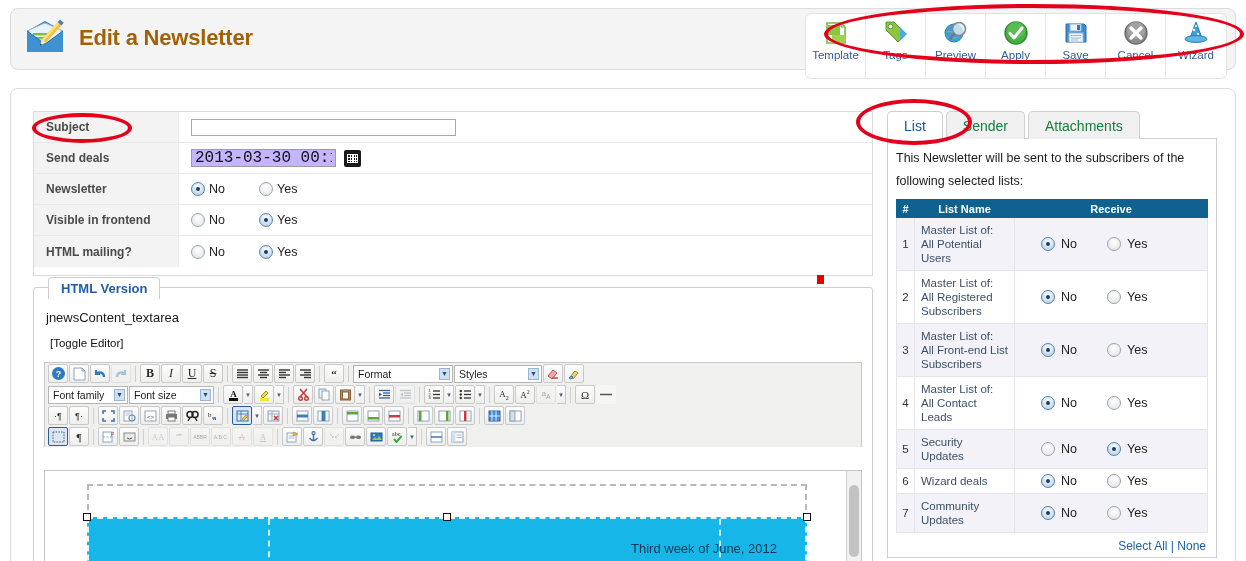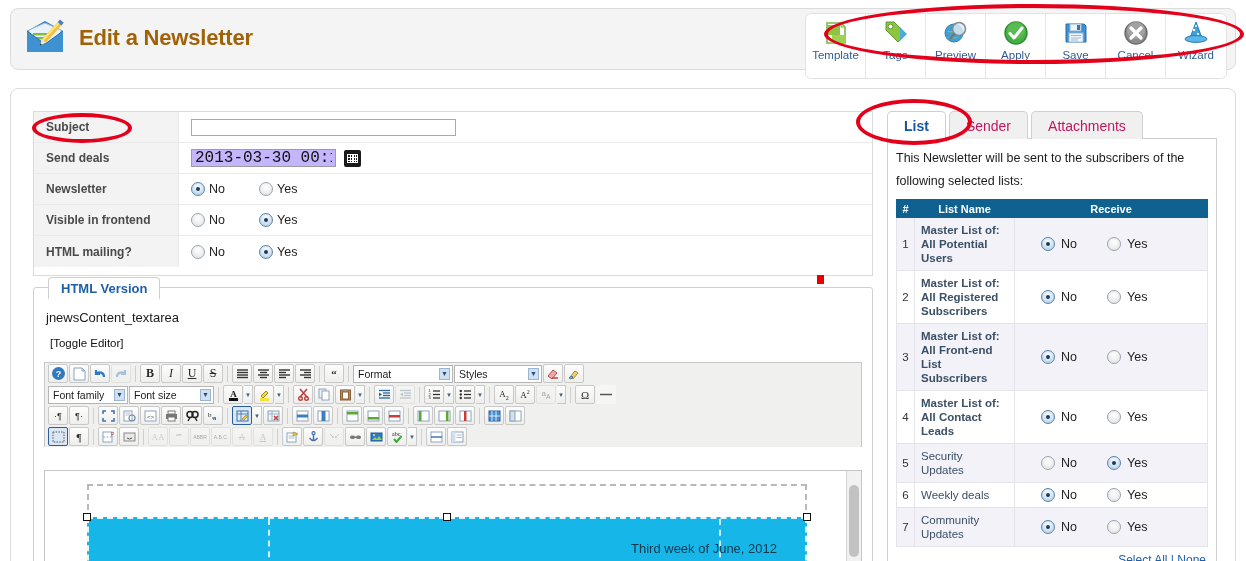--- a/index.html
+++ b/index.html
@@ -169,39 +169,39 @@
   .handle {
     position:absolute; width:8px; height:8px; background:#fff; border:1px solid #111; z-index:5;
   }
 
   
   .right-panel { position:absolute; left:876px; top:22px; width:330px; }
   .tabs { display:flex; align-items:flex-end; height:28px; gap:3px; position:relative; z-index:2; }
   .tab {
     height:28px; padding:0 16px; display:flex; align-items:center;
     border:1px solid #cfcfcf; border-bottom:none; border-radius:5px 5px 0 0;
-    font-size:14px; background:#f0f0f0; color:#be185d; cursor:pointer;
-  }
-  .tab.active { background:#fff; color:#14569e; font-weight:bold; }
+    font-size:14px; background:#f0f0f0; color:#15803d; cursor:pointer;
+  }
+  .tab.active { background:#fff; color:#14569e; font-weight:normal; }
   .tab-body {
     border:1px solid #cfcfcf; background:#fff; margin-top:-1px;
     padding:8px 8px 4px 8px; width:330px; min-height:420px; position:relative;
   }
   .list-intro { font-size:12.5px; color:#1a1a1a; line-height:23px; margin-bottom:6px; }
   table.list-table { width:100%; border-collapse:collapse; }
   table.list-table th {
     background:#0f628f; color:#fff; font-size:11px; font-weight:bold;
     height:18px; border:1px solid #0f628f; text-align:center;
   }
   table.list-table th.num { width:18px; }
   table.list-table th.name { width:100px; }
   table.list-table td { border:1px solid #e4e4ea; font-size:11.5px; vertical-align:middle; }
   table.list-table td.num { width:18px; text-align:center; color:#333; }
   table.list-table td.name { width:100px; padding:5px 6px; color:#3b5066; line-height:14px; }
-  table.list-table td.name.bold { font-weight:bold; }
+  table.list-table td.name.bold { font-weight:normal; }
   table.list-table td.recv { padding:5px 0 5px 26px; }
   tr.alt td { background:#f2f2f8; }
   .recv-group { display:flex; align-items:center; gap:6px; }
   .recv-group .gap2 { width:18px; }
   .select-links { text-align:right; font-size:12px; color:#1f5fa8; margin-top:6px; padding-right:2px; }
   .select-links span { cursor:pointer; }
 
   
   .annot {
     position:absolute; border:4px solid #e4001b; border-radius:50%;
@@ -968,21 +968,21 @@
                   <span class="rb"></span>
                   <span class="rb-text">No</span>
                   <span class="gap2"></span>
                   <span class="rb on"></span>
                   <span class="rb-text">Yes</span>
                 </span>
               </td>
             </tr>
             <tr>
               <td class="num">6</td>
-              <td class="name">Weekly deals</td>
+              <td class="name">Wizard deals</td>
               <td class="recv">
                 <span class="recv-group">
                   <span class="rb on"></span>
                   <span class="rb-text">No</span>
                   <span class="gap2"></span>
                   <span class="rb"></span>
                   <span class="rb-text">Yes</span>
                 </span>
               </td>
             </tr>

